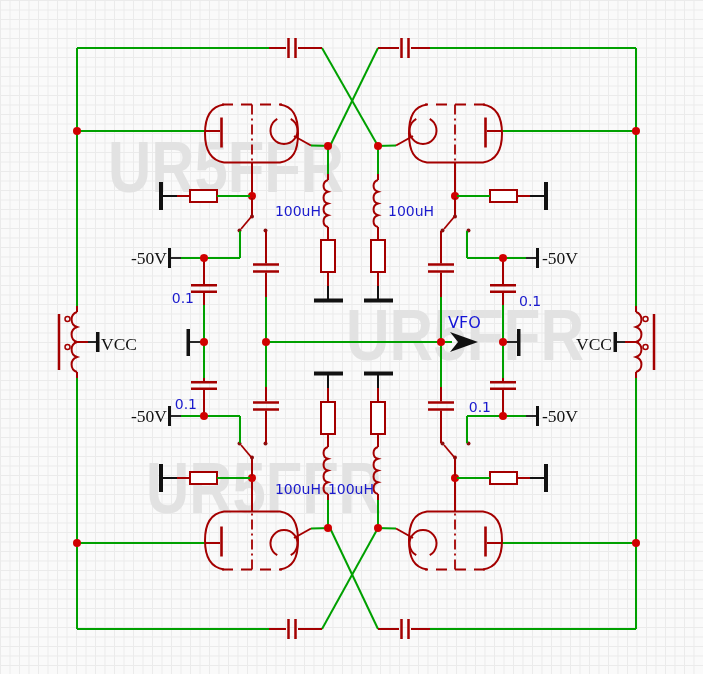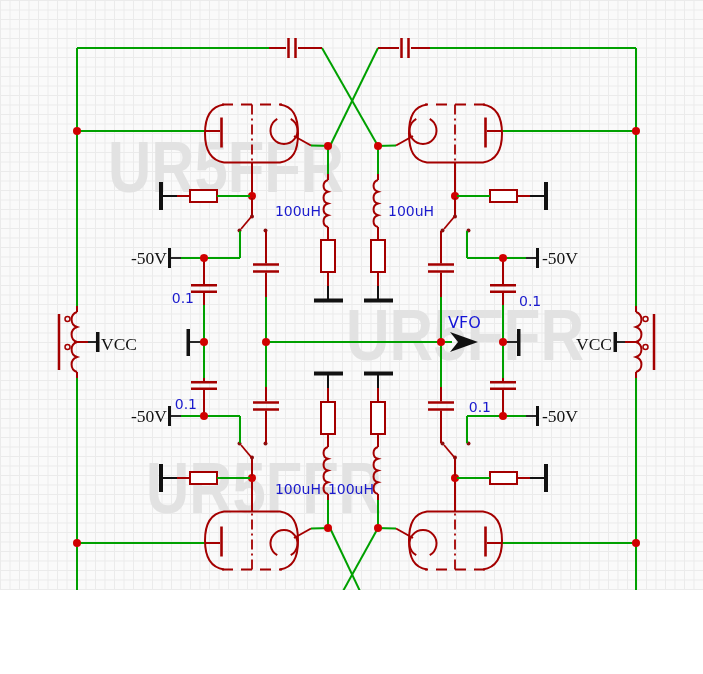--- a/index.html
+++ b/index.html
@@ -1,18 +1,18 @@
 <!DOCTYPE html>
 <html><head>
 <meta charset="utf-8">
 <style>
   html,body{margin:0;padding:0;}
   body{font-family:"DejaVu Sans",sans-serif;}
   .canvas{
-    position:relative;width:703px;height:590px;overflow:hidden;
+    position:relative;width:703px;height:674px;overflow:hidden;
     background-color:#FAFAFA;
     background-image:
       linear-gradient(to right,#EBEBEB 1px,transparent 1px),
       linear-gradient(to bottom,#EBEBEB 1px,transparent 1px);
     background-size:9.5px 9.5px;
   }
   svg{position:absolute;left:0;top:0;}
   .wm{font-family:"Liberation Sans",sans-serif;font-weight:bold;fill:#E2E2E2;font-size:72px;}
   .val{font-family:"DejaVu Sans",sans-serif;font-size:14px;fill:#1A1ACD;}
   .port{font-family:"Liberation Serif",serif;font-size:17.5px;fill:#121212;}

